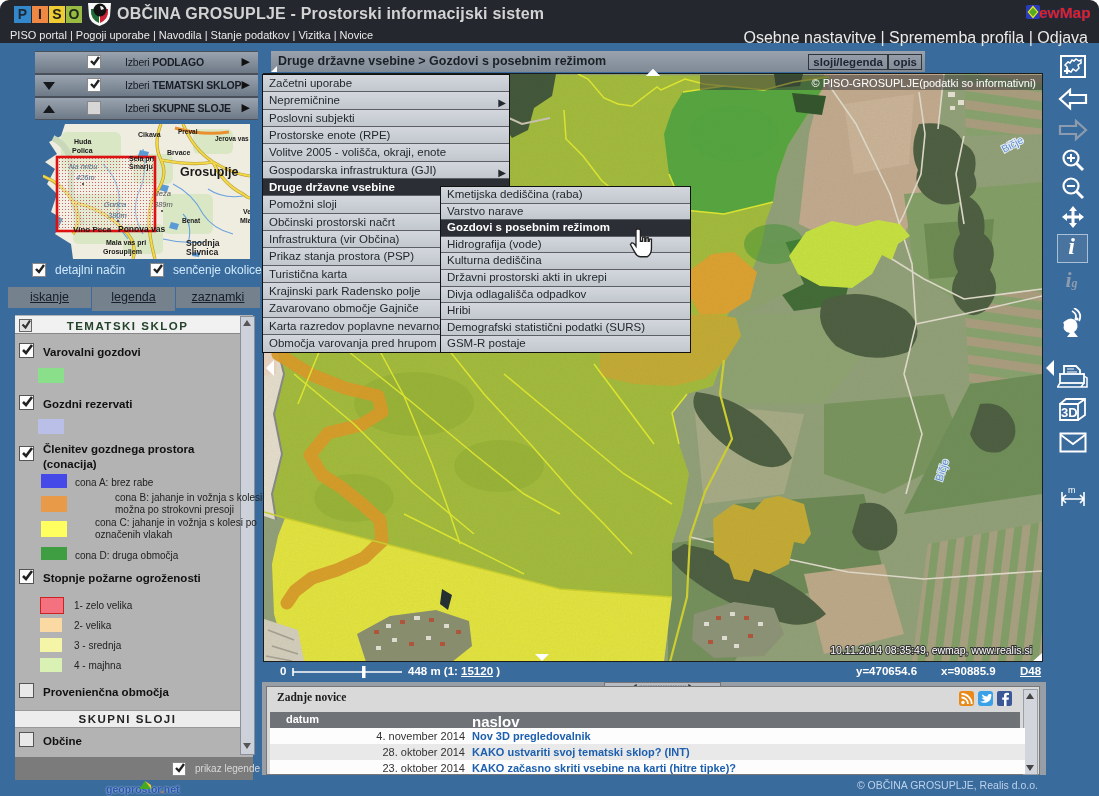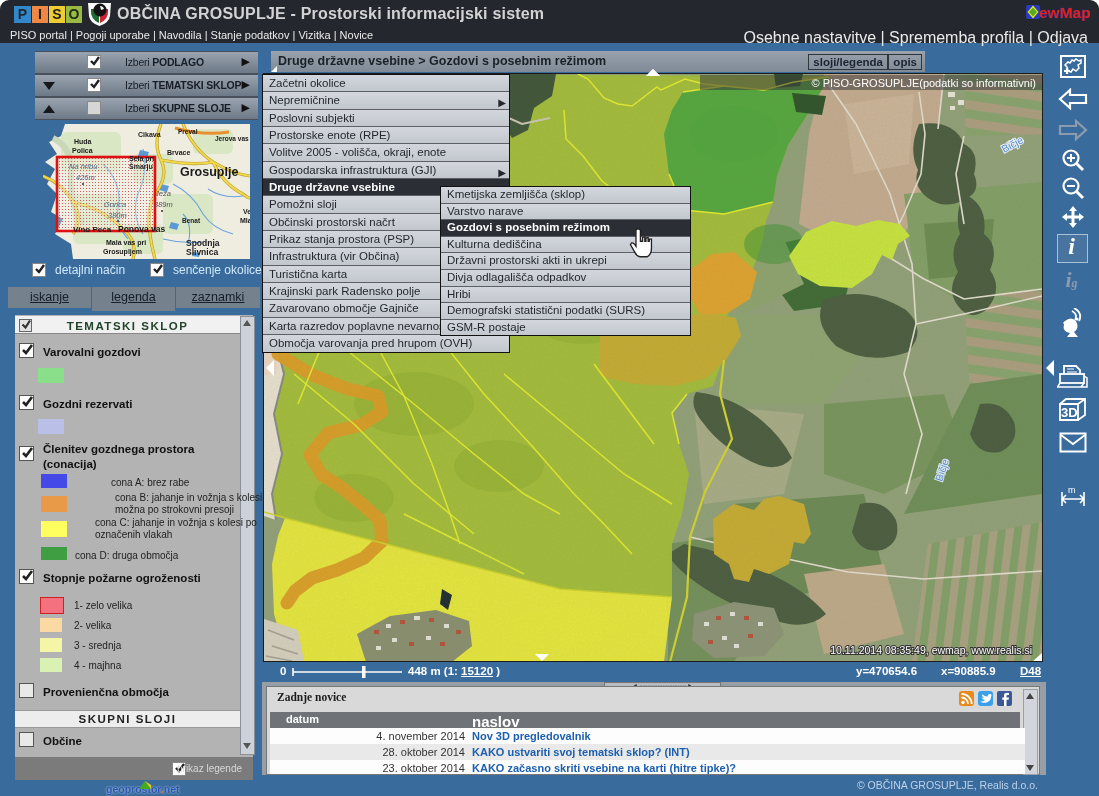--- a/index.html
+++ b/index.html
@@ -93,21 +93,21 @@
 <div class="abs" style="left:173px;top:263px;font-size:12px;color:#cfe9fb;">senčenje okolice</div>
 <div class="tab" style="left:8px;width:83px;">iskanje</div>
 <div class="tab" style="left:92px;width:83px;height:24px;background:#75818d;">legenda</div>
 <div class="tab" style="left:176px;width:84px;">zaznamki</div>
 <div class="abs" style="left:15px;top:757px;width:238px;height:23px;background:#7b7b7b;">
  <span class="cb" style="left:157px;top:5px;width:12px;height:12px;">
       <svg width="14" height="14">
         <path d="M3,7 L6,10 L11,3" stroke="#222" stroke-width="2.4" fill="none"></path>
       </svg>
     </span>
- <span style="position:absolute;left:162px;top:6px;font-size:10px;color:#d8d8d8;white-space:nowrap;">prikaz legende</span>
+ <span style="position:absolute;left:180px;top:6px;font-size:10px;color:#d8d8d8;white-space:nowrap;">prikaz legende</span>
 </div>
 <div class="abs" style="left:106px;top:783px;font-size:10.5px;font-weight:bold;color:#2a56b0;text-shadow:0 0 2px #cfe0f4;">geoprostor<span style="color:#e86a10;">.</span>net</div>
 <svg class="abs" style="left:138px;top:780px;" width="14" height="10">
     <path d="M1,9 L7,1 L13,9 Z" fill="#44aa22"></path>
     <path d="M7,1 L13,5 L13,9 Z" fill="#eecc22"></path>
   </svg>
 
 <svg class="abs" style="left:43px;top:124px;" width="207" height="135" viewBox="0 0 207 135">
 <defs>
 <pattern id="rdot" width="3" height="3" patternUnits="userSpaceOnUse">
@@ -213,21 +213,21 @@
   </span>
 <div class="lit" style="left:43px;top:398px;">Gozdni rezervati</div>
 <div class="sw" style="left:38px;top:419px;background:#babfe8;"></div>
 <span class="cb" style="left:19px;top:446px;width:13px;height:13px;border-color:#555;">
     <svg width="15" height="15">
       <path d="M3,8 L6,11 L12,3" stroke="#222" stroke-width="2.6" fill="none"></path>
     </svg>
   </span>
 <div class="lit" style="left:43px;top:442px;line-height:15px;">Členitev gozdnega prostora<br>(conacija)</div>
 <div class="sw" style="left:41px;top:474px;height:14px;background:#4549e8;"></div>
-<div class="lsub" style="left:75px;top:477px;margin-left:36px;">cona A: brez rabe</div>
+<div class="lsub" style="left:75px;top:477px;">cona A: brez rabe</div>
 <div class="sw" style="left:41px;top:496px;height:16px;background:#e89a48;"></div>
 <div class="lsub" style="left:75px;top:492px;margin-left:40px;">cona B: jahanje in vožnja s kolesi<br>možna po strokovni presoji</div>
 <div class="sw" style="left:41px;top:521px;height:16px;background:#ffff60;"></div>
 <div class="lsub" style="left:75px;top:517px;margin-left:20px;">cona C: jahanje in vožnja s kolesi po<br>označenih vlakah</div>
 <div class="sw" style="left:41px;top:547px;height:13px;background:#3f9e41;"></div>
 <div class="lsub" style="left:75px;top:550px;">cona D: druga območja</div>
 <span class="cb" style="left:19px;top:569px;width:13px;height:13px;border-color:#555;">
     <svg width="15" height="15">
       <path d="M3,8 L6,11 L12,3" stroke="#222" stroke-width="2.6" fill="none"></path>
     </svg>
@@ -403,41 +403,42 @@
 </svg>
 </div>
 
 <div id="crumb" class="abs">
  <span style="position:absolute;left:7px;top:3px;font-size:12.5px;font-weight:bold;color:#1b2026;">Druge državne vsebine &gt; Gozdovi s posebnim režimom</span>
  <span class="crbtn" style="right:37px;">sloji/legenda</span>
  <span class="crbtn" style="right:3px;">opis</span>
  <span class="tri" style="left:0;bottom:0;border-left:6px solid transparent;border-bottom:6px solid #fff;"></span>
 </div>
 <div id="menu1" class="abs">
-<div class="mi">Začetni okolice</div>
+<div class="mi">Začetni uporabe</div>
 <div class="mi">Nepremičnine<span class="sa">▶</span></div>
 <div class="mi">Poslovni subjekti</div>
 <div class="mi">Prostorske enote (RPE)</div>
 <div class="mi">Volitve 2005 - volišča, okraji, enote</div>
 <div class="mi">Gospodarska infrastruktura (GJI)<span class="sa">▶</span></div>
 <div class="mi on">Druge državne vsebine<span class="sa">▶</span></div>
 <div class="mi">Pomožni sloji</div>
 <div class="mi">Občinski prostorski načrt</div>
+<div class="mi">Infrastruktura (vir Občina)</div>
 <div class="mi">Prikaz stanja prostora (PSP)</div>
-<div class="mi">Infrastruktura (vir Občina)</div>
 <div class="mi">Turistična karta</div>
 <div class="mi">Krajinski park Radensko polje</div>
 <div class="mi">Zavarovano območje Gajniče</div>
 <div class="mi">Karta razredov poplavne nevarnosti</div>
 <div class="mi" style="border-bottom:none;">Območja varovanja pred hrupom (OVH)</div>
 </div>
 <div id="menu2" class="abs">
-<div class="mi mi2">Kmetijska zemljišča (sklop)</div>
+<div class="mi mi2">Kmetijska dediščina (raba)</div>
 <div class="mi mi2">Varstvo narave</div>
 <div class="mi mi2 on">Gozdovi s posebnim režimom</div>
+<div class="mi mi2">Hidrografija (vode)</div>
 <div class="mi mi2">Kulturna dediščina</div>
 <div class="mi mi2">Državni prostorski akti in ukrepi</div>
 <div class="mi mi2">Divja odlagališča odpadkov</div>
 <div class="mi mi2">Hribi</div>
 <div class="mi mi2">Demografski statistični podatki (SURS)</div>
 <div class="mi mi2" style="border-bottom:none;">GSM-R postaje</div>
 </div>
 <svg class="abs" style="left:628px;top:228px;z-index:40;" width="27" height="31" viewBox="0 0 24 28">
 <path d="M8,1 L10,1 L11,2 L11,12 L13,12 L13,8.5 L15,8 L15,12 L16,12 L16,9 L18,8.7 L18,12 L19,12 L19,10 L21,10 L21,18 Q21,24 17,26 L11,26 Q8,26 6,22 L2,15 L3,13.5 Q4.5,13 6,15 L7,16.5 L7,2 Z" fill="#fff" stroke="#222" stroke-width="1.2"></path>
 </svg>

